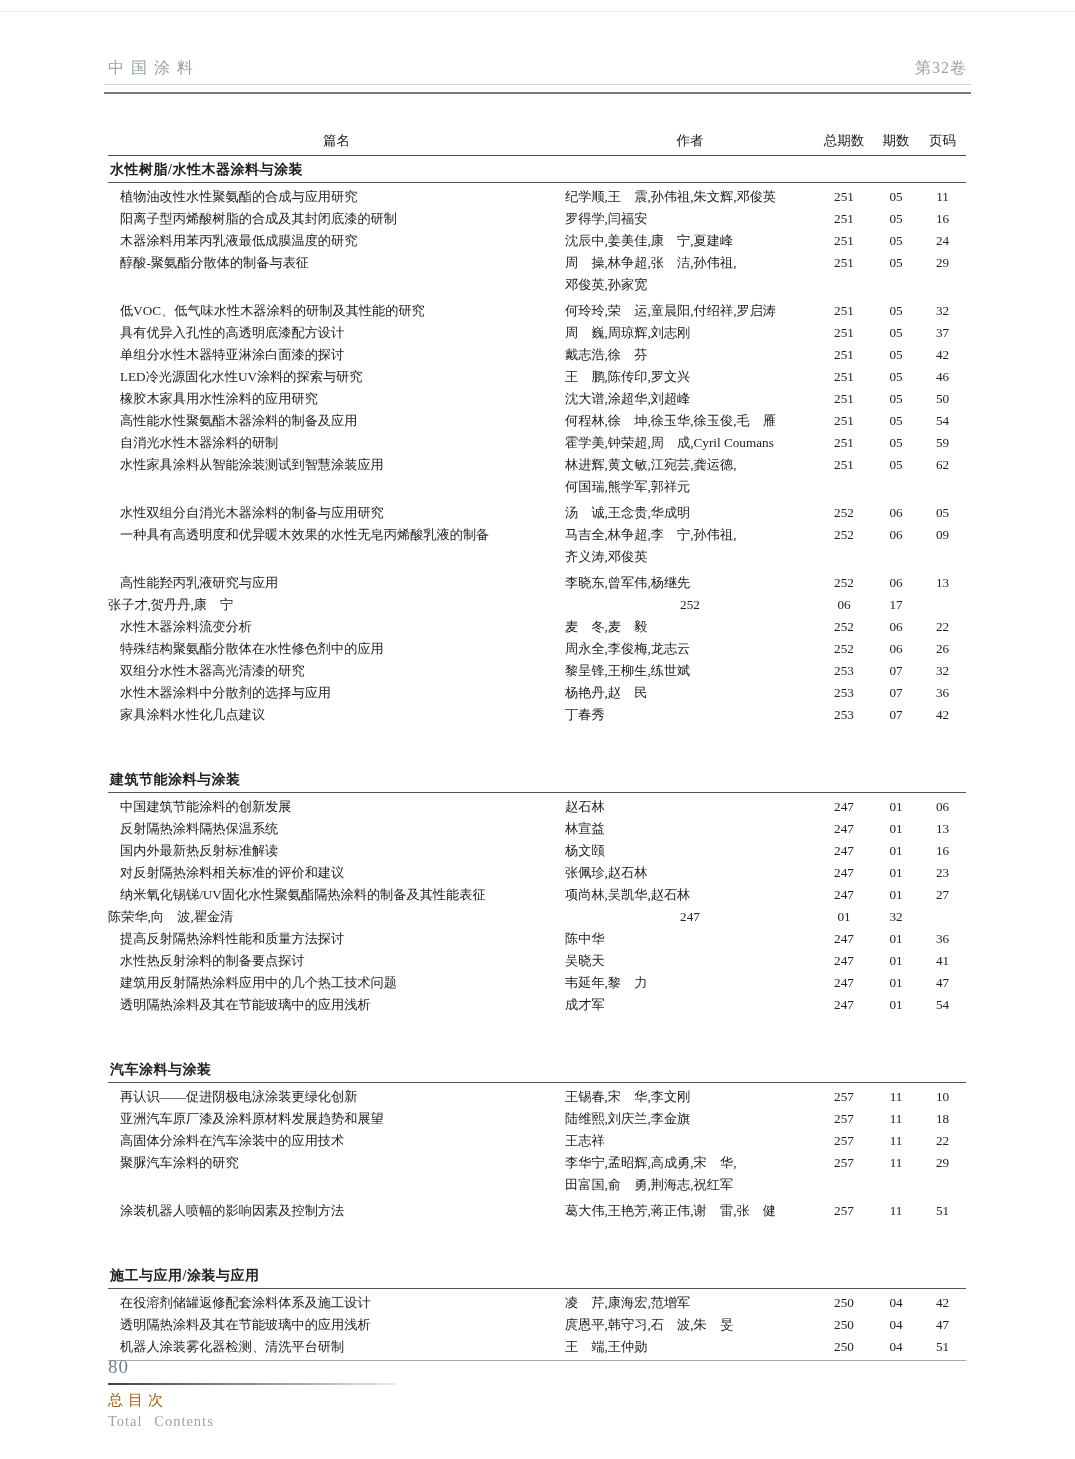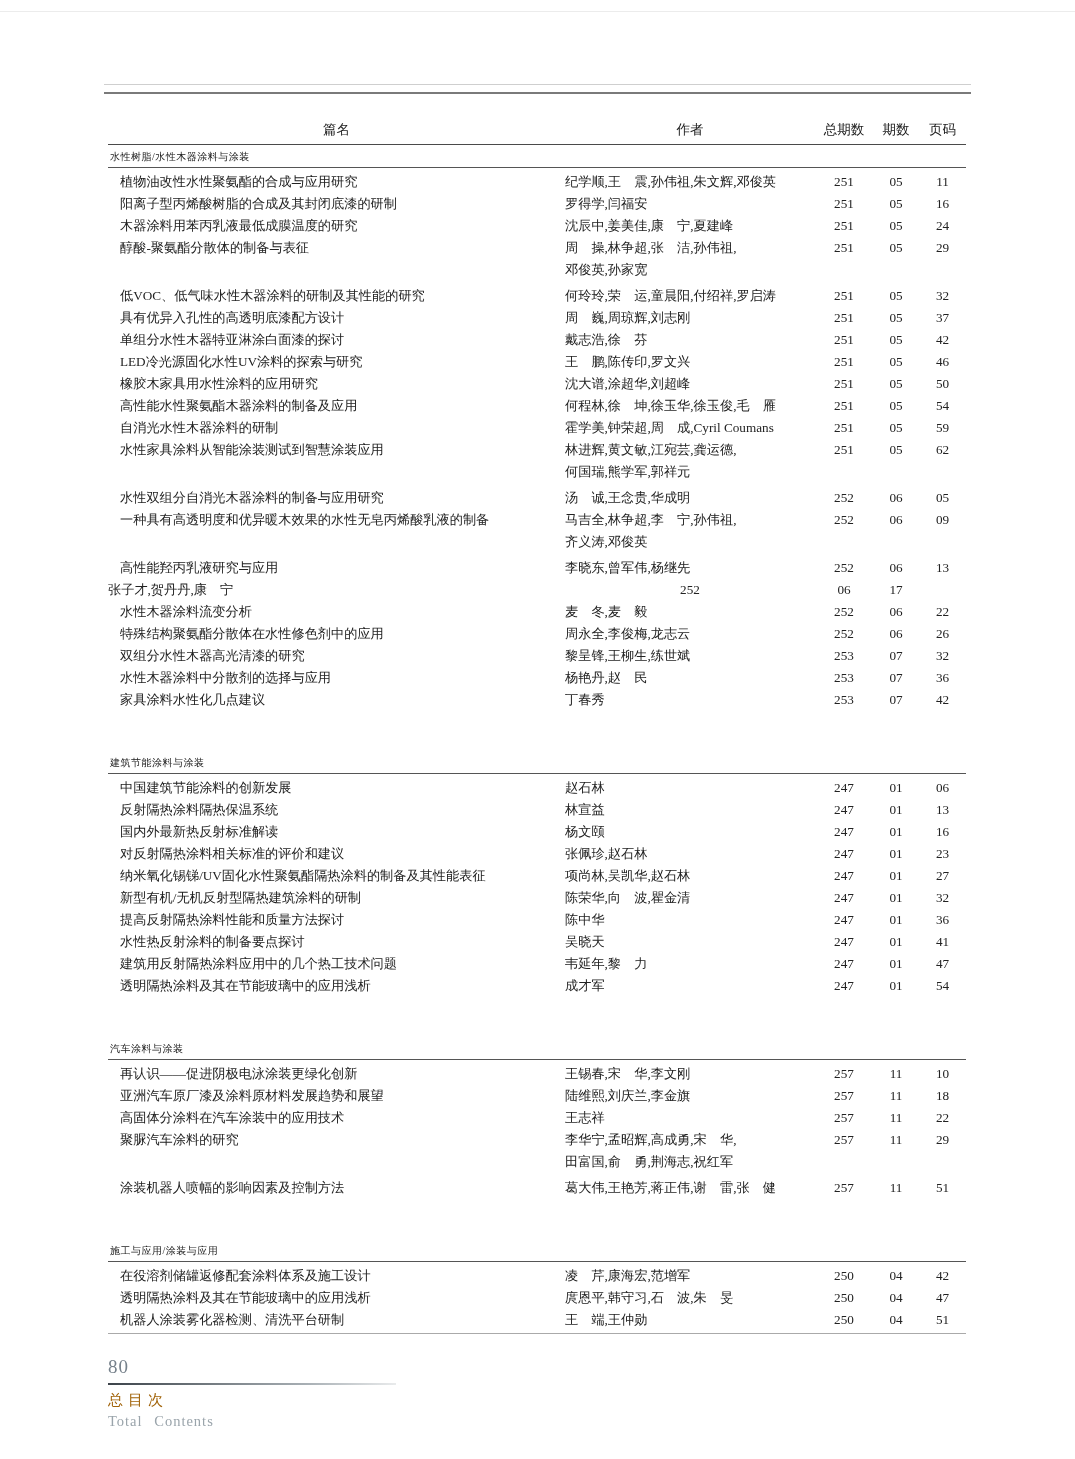--- a/index.html
+++ b/index.html
@@ -17,30 +17,30 @@
   .running-head{
     position:absolute;top:58px;left:108px;right:108px;
     display:flex;justify-content:space-between;align-items:baseline;
     color:#99a2a9;font-size:16px;
   }
   .running-head .jtitle{letter-spacing:7px;}
   .running-head .volume{letter-spacing:1px;}
   .head-rule-light{position:absolute;top:84px;left:104px;right:104px;height:1px;background:#cfcfcf;}
   .head-rule-dark{position:absolute;top:92px;left:104px;right:104px;height:2px;background:#7a7a7a;}
   
-  .toc{position:absolute;top:121px;left:108px;width:858px;}
+  .toc{position:absolute;top:132px;left:108px;width:858px;}
   .col-header{
     display:grid;grid-template-columns:457px 250px 58px 46px 47px;
     font-size:13.5px;padding-bottom:5px;border-bottom:1px solid #4a4a4a;
   }
   .col-header .h{text-align:center;}
   .section{margin-top:0;}
   .section + .section{margin-top:40px;}
   .section-title{
-    font-weight:normal;font-size:10px;letter-spacing:0.5px;
+    font-weight:bold;font-size:14px;letter-spacing:0.5px;
     padding:5px 0 3px 2px;border-bottom:1px solid #555;
     margin-bottom:3px;
   }
   .row{
     display:grid;grid-template-columns:457px 250px 58px 46px 47px;
     font-size:13.2px;line-height:22px;align-items:start;
   }
   .row.multi{margin-bottom:4px;}
   .c-title{padding-left:12px;white-space:nowrap;overflow:visible;}
   .c-authors{white-space:nowrap;overflow:visible;}
@@ -53,20 +53,24 @@
     background:linear-gradient(to right,#3c434a,#aab1b6 70%,#e9ebec);}
   .footer-cn{margin-top:6px;font-size:15px;color:#a16207;letter-spacing:5px;}
   .footer-en{margin-top:3px;font-size:14.5px;color:#9aa4ab;letter-spacing:1px;word-spacing:7px;}
 </style>
 </head>
 <body>
 
 <div class="page">
   <div class="page-top-edge"></div>
 
+  <div class="running-head">
+    <span class="jtitle">中国涂料</span>
+    <span class="volume">第32卷</span>
+  </div>
   <div class="head-rule-light"></div>
   <div class="head-rule-dark"></div>
 
   <div class="toc">
     <div class="col-header">
       <div class="h">篇名</div>
       <div class="h">作者</div>
       <div class="h">总期数</div>
       <div class="h">期数</div>
       <div class="h">页码</div>
@@ -307,21 +311,20 @@
           <div class="row">
             <div class="c-title">纳米氧化锡锑/UV固化水性聚氨酯隔热涂料的制备及其性能表征</div>
             <div class="c-authors">
               <div>项尚林,吴凯华,赵石林</div>
             </div>
             <div class="c-num">247</div>
             <div class="c-num">01</div>
             <div class="c-num">27</div>
           </div>
           <div class="row">
-            <div class="c-title">新型有机/无机反射型隔热建筑涂料的研制</div>
             <div class="c-authors">
               <div>陈荣华,向　波,瞿金清</div>
             </div>
             <div class="c-num">247</div>
             <div class="c-num">01</div>
             <div class="c-num">32</div>
           </div>
           <div class="row">
             <div class="c-title">提高反射隔热涂料性能和质量方法探讨</div>
             <div class="c-authors">

